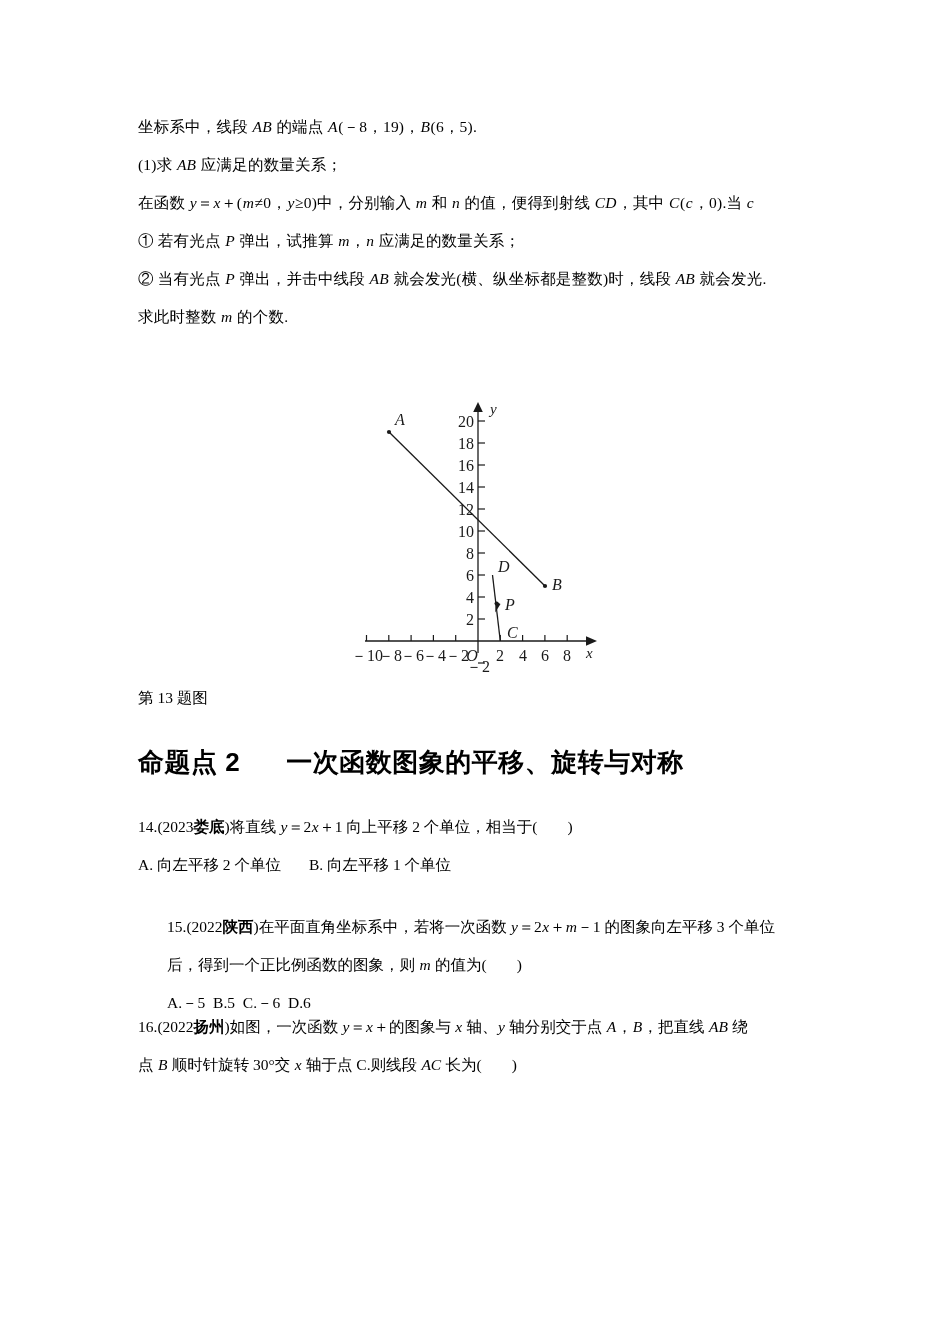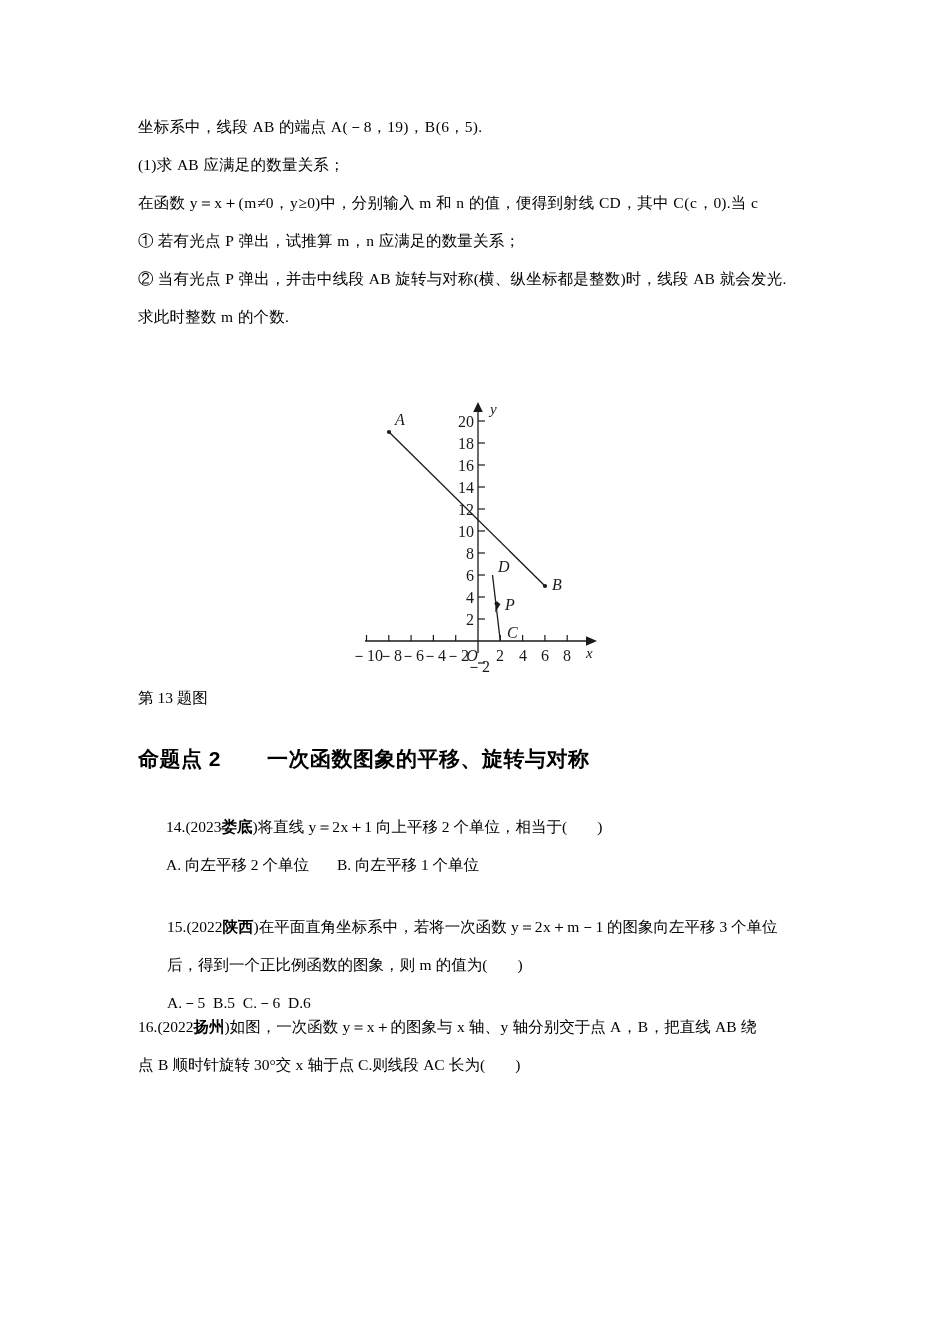--- a/index.html
+++ b/index.html
@@ -27,20 +27,21 @@
     top: 108px;
     width: 690px;
   }
   .para {
     font-size: 15.5px;
     line-height: 38px;
     letter-spacing: 0.2px;
     white-space: nowrap;
   }
   .it {
+    font-style: italic;
     font-family: "Liberation Serif", serif;
     padding: 0 0.5px;
   }
   .bold {
     font-weight: bold;
   }
 
   
   .figure-wrap {
     position: absolute;
@@ -61,21 +62,21 @@
     width: 690px;
     text-align: left;
     font-size: 15.5px;
   }
 
   
   .section-heading {
     position: absolute;
     left: 138px;
     top: 745px;
-    font-size: 21px;
+    font-size: 26px;
     font-family: "Liberation Sans", sans-serif;
     font-weight: bold;
     letter-spacing: 0.5px;
     white-space: nowrap;
   }
   .section-heading .sh-gap {
     display: inline-block;
     width: 46px;
   }
 
@@ -117,21 +118,21 @@
     <div class="para">
       <span>在函数 </span><span class="it">y</span><span>＝</span><span class="it">x</span><span>＋(</span><span class="it">m</span><span>≠0，</span><span class="it">y</span><span>≥0)中，分别输入 </span><span class="it">m</span><span> 和 </span><span class="it">n</span><span> 的值，便得到射线 </span><span class="it">CD</span><span>，其中 </span><span class="it">C</span><span>(</span><span class="it">c</span><span>，0).当 </span><span class="it">c</span>
     </div>
 
 
     <div class="para">
       <span>①</span><span> 若有光点 </span><span class="it">P</span><span> 弹出，试推算 </span><span class="it">m</span><span>，</span><span class="it">n</span><span> 应满足的数量关系；</span>
     </div>
 
     <div class="para">
-      <span>②</span><span> 当有光点 </span><span class="it">P</span><span> 弹出，并击中线段 </span><span class="it">AB</span><span> 旋转与对称(横、纵坐标都是整数)时，线段 </span><span class="it">AB</span><span> 就会发光.</span>
+      <span>②</span><span> 当有光点 </span><span class="it">P</span><span> 弹出，并击中线段 </span><span class="it">AB</span><span> 就会发光(横、纵坐标都是整数)时，线段 </span><span class="it">AB</span><span> 就会发光.</span>
     </div>
 
     <div class="para">
       <span>求此时整数 </span><span class="it">m</span><span> 的个数.</span>
     </div>
   </div>
 
   <div class="figure-wrap">
     <svg class="figure-svg" width="690" height="290" viewBox="0 0 690 290">
 
@@ -221,21 +222,21 @@
       </g>
     </svg>
 
     <div class="fig-caption">第 13 题图</div>
   </div>
 
   <div class="section-heading">
     <span>命题点 2</span><span class="sh-gap"></span><span>一次函数图象的平移、旋转与对称</span>
   </div>
 
-  <div class="q-block" style="top: 808px; margin-left: 28px;">
+  <div class="q-block" style="top: 808px;">
     <div class="q-line">
       <span>14.</span><span>(2023</span><span class="bold">娄底</span><span>)</span><span>将直线 </span><span class="it">y</span><span>＝2</span><span class="it">x</span><span>＋1 向上平移 2 个单位，相当于(</span><span class="paren-blank"></span><span>)</span>
     </div>
     <div class="q-line">
       <span><span>A.</span><span> 向左平移 2 个单位</span></span><span class="opt-gap"></span><span><span>B.</span><span> 向左平移 1 个单位</span></span>
     </div>
   </div>
 
   <div class="q-block" style="top: 908px; margin-left: 29px;">
     <div class="q-line">

